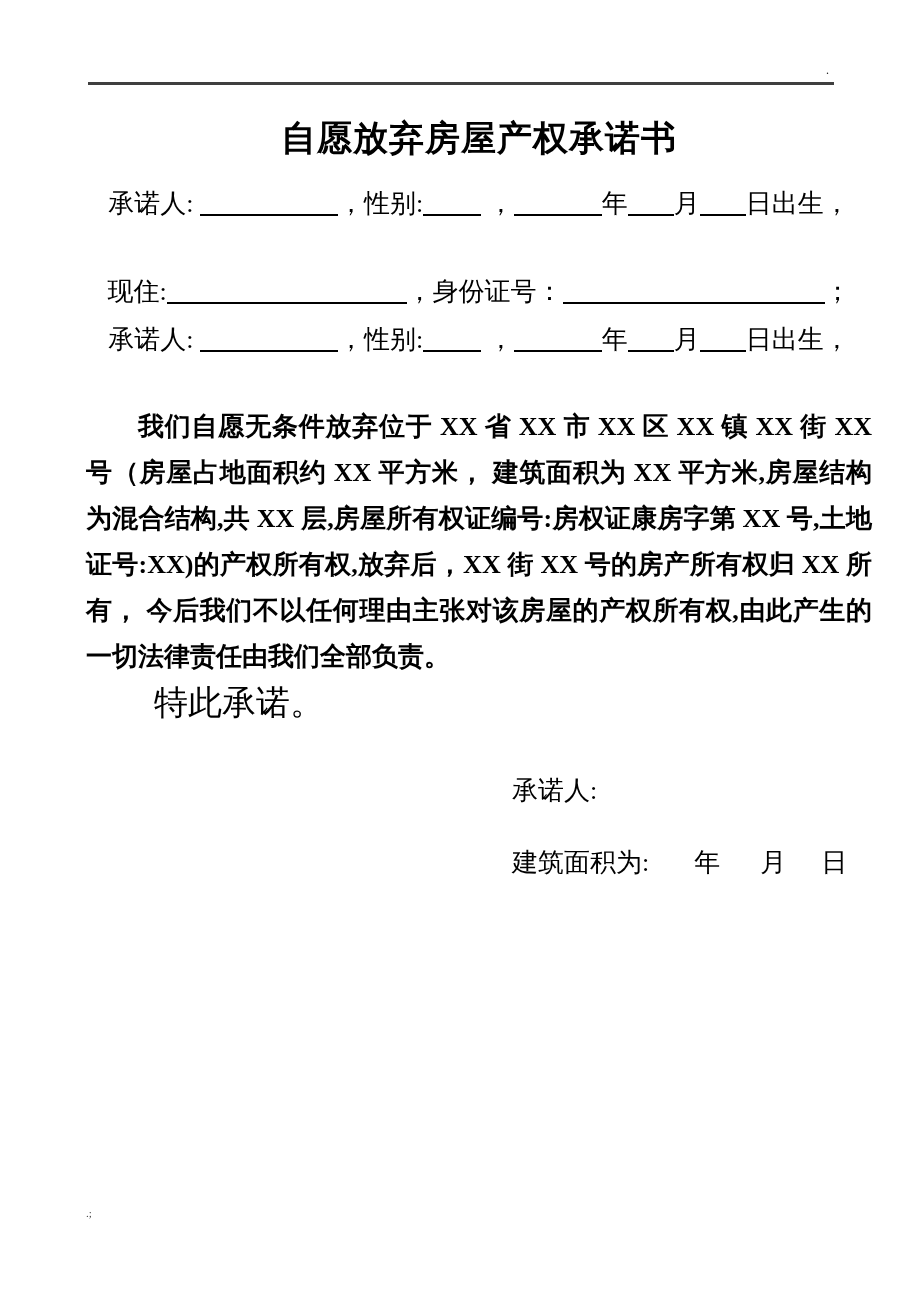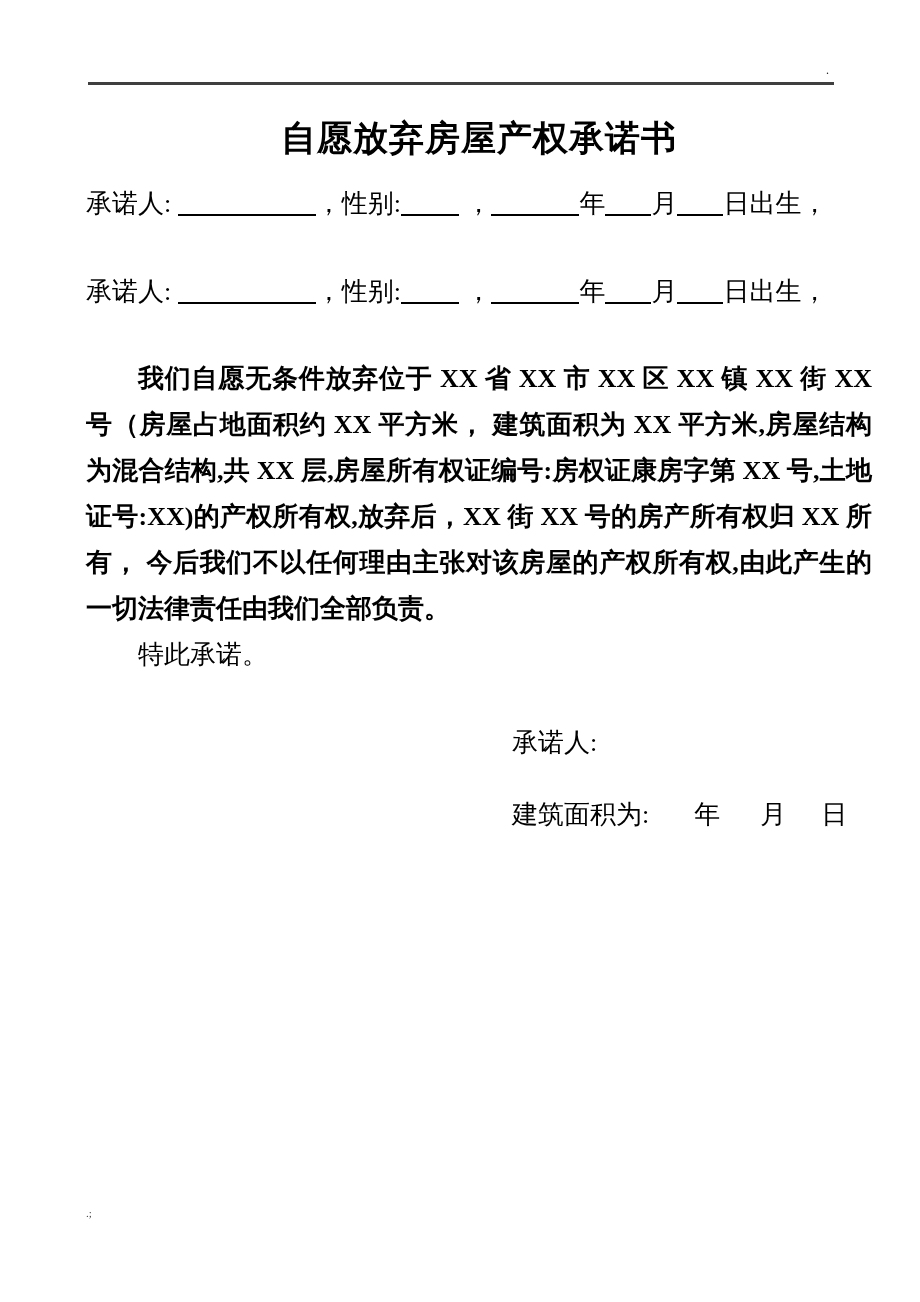--- a/index.html
+++ b/index.html
@@ -35,21 +35,21 @@
     padding: 112px 48px 0 86px;
   }
   .title {
     text-align: center;
     font-family: "Liberation Sans", "DejaVu Sans", sans-serif;
     font-weight: bold;
     font-size: 35px;
     line-height: 52px;
     letter-spacing: 1px;
   }
-  .form-lines { margin-top: 16px; }
+  .form-lines { margin-top: 16px; text-align: center; }
   .form-line {
     font-size: 26px;
     line-height: 48px;
     white-space: nowrap;
   }
   .form-line.gap-after { margin-bottom: 40px; }
   .blank {
     display: inline-block;
     height: 1em;
     border-bottom: 2px solid #000000;
@@ -57,21 +57,21 @@
   }
   .para {
     font-size: 26px;
     line-height: 46px;
     text-align: justify;
     text-indent: 2em;
     margin-top: 6px;
     font-weight: bold;
   }
   .closing {
-    font-size: 26px;
+    font-size: 34px;
     line-height: 46px;
     text-indent: 2em;
   }
   .sig-block {
     padding-left: 426px;
     font-size: 26px;
   }
   .sig-promisor {
     margin-top: 42px;
     line-height: 46px;
@@ -101,20 +101,21 @@
 
   <span class="header-dot">.</span>
   <hr class="header-rule">
 
   <div class="content">
 
     <h1 class="title">自愿放弃房屋产权承诺书</h1>
 
     <div class="form-lines" id="form-lines">
         <div class="form-line gap-after"><span>承诺人: </span><span class="blank" style="width: 138px;"></span><span>，性别:</span><span class="blank" style="width: 58px;"></span><span> ，</span><span class="blank" style="width: 88px;"></span><span>年</span><span class="blank" style="width: 46px;"></span><span>月</span><span class="blank" style="width: 46px;"></span><span>日出生，</span></div>
+        <div class="form-line"><span>现住:</span><span class="blank" style="width: 240px;"></span><span>，身份证号：</span><span class="blank" style="width: 262px;"></span><span>；</span></div>
         <div class="form-line gap-after"><span>承诺人: </span><span class="blank" style="width: 138px;"></span><span>，性别:</span><span class="blank" style="width: 58px;"></span><span> ，</span><span class="blank" style="width: 88px;"></span><span>年</span><span class="blank" style="width: 46px;"></span><span>月</span><span class="blank" style="width: 46px;"></span><span>日出生，</span></div>
       </div>
 
     <p class="para">我们自愿无条件放弃位于 XX 省 XX 市 XX 区 XX 镇 XX 街 XX 号（房屋占地面积约 XX 平方米， 建筑面积为 XX 平方米,房屋结构为混合结构,共 XX 层,房屋所有权证编号:房权证康房字第 XX 号,土地证号:XX)的产权所有权,放弃后，XX 街 XX 号的房产所有权归 XX 所有， 今后我们不以任何理由主张对该房屋的产权所有权,由此产生的一切法律责任由我们全部负责。</p>
 
     <p class="closing">特此承诺。</p>
 
     <div class="sig-block">
       <p class="sig-promisor">承诺人:</p>
       <p class="date-line">

